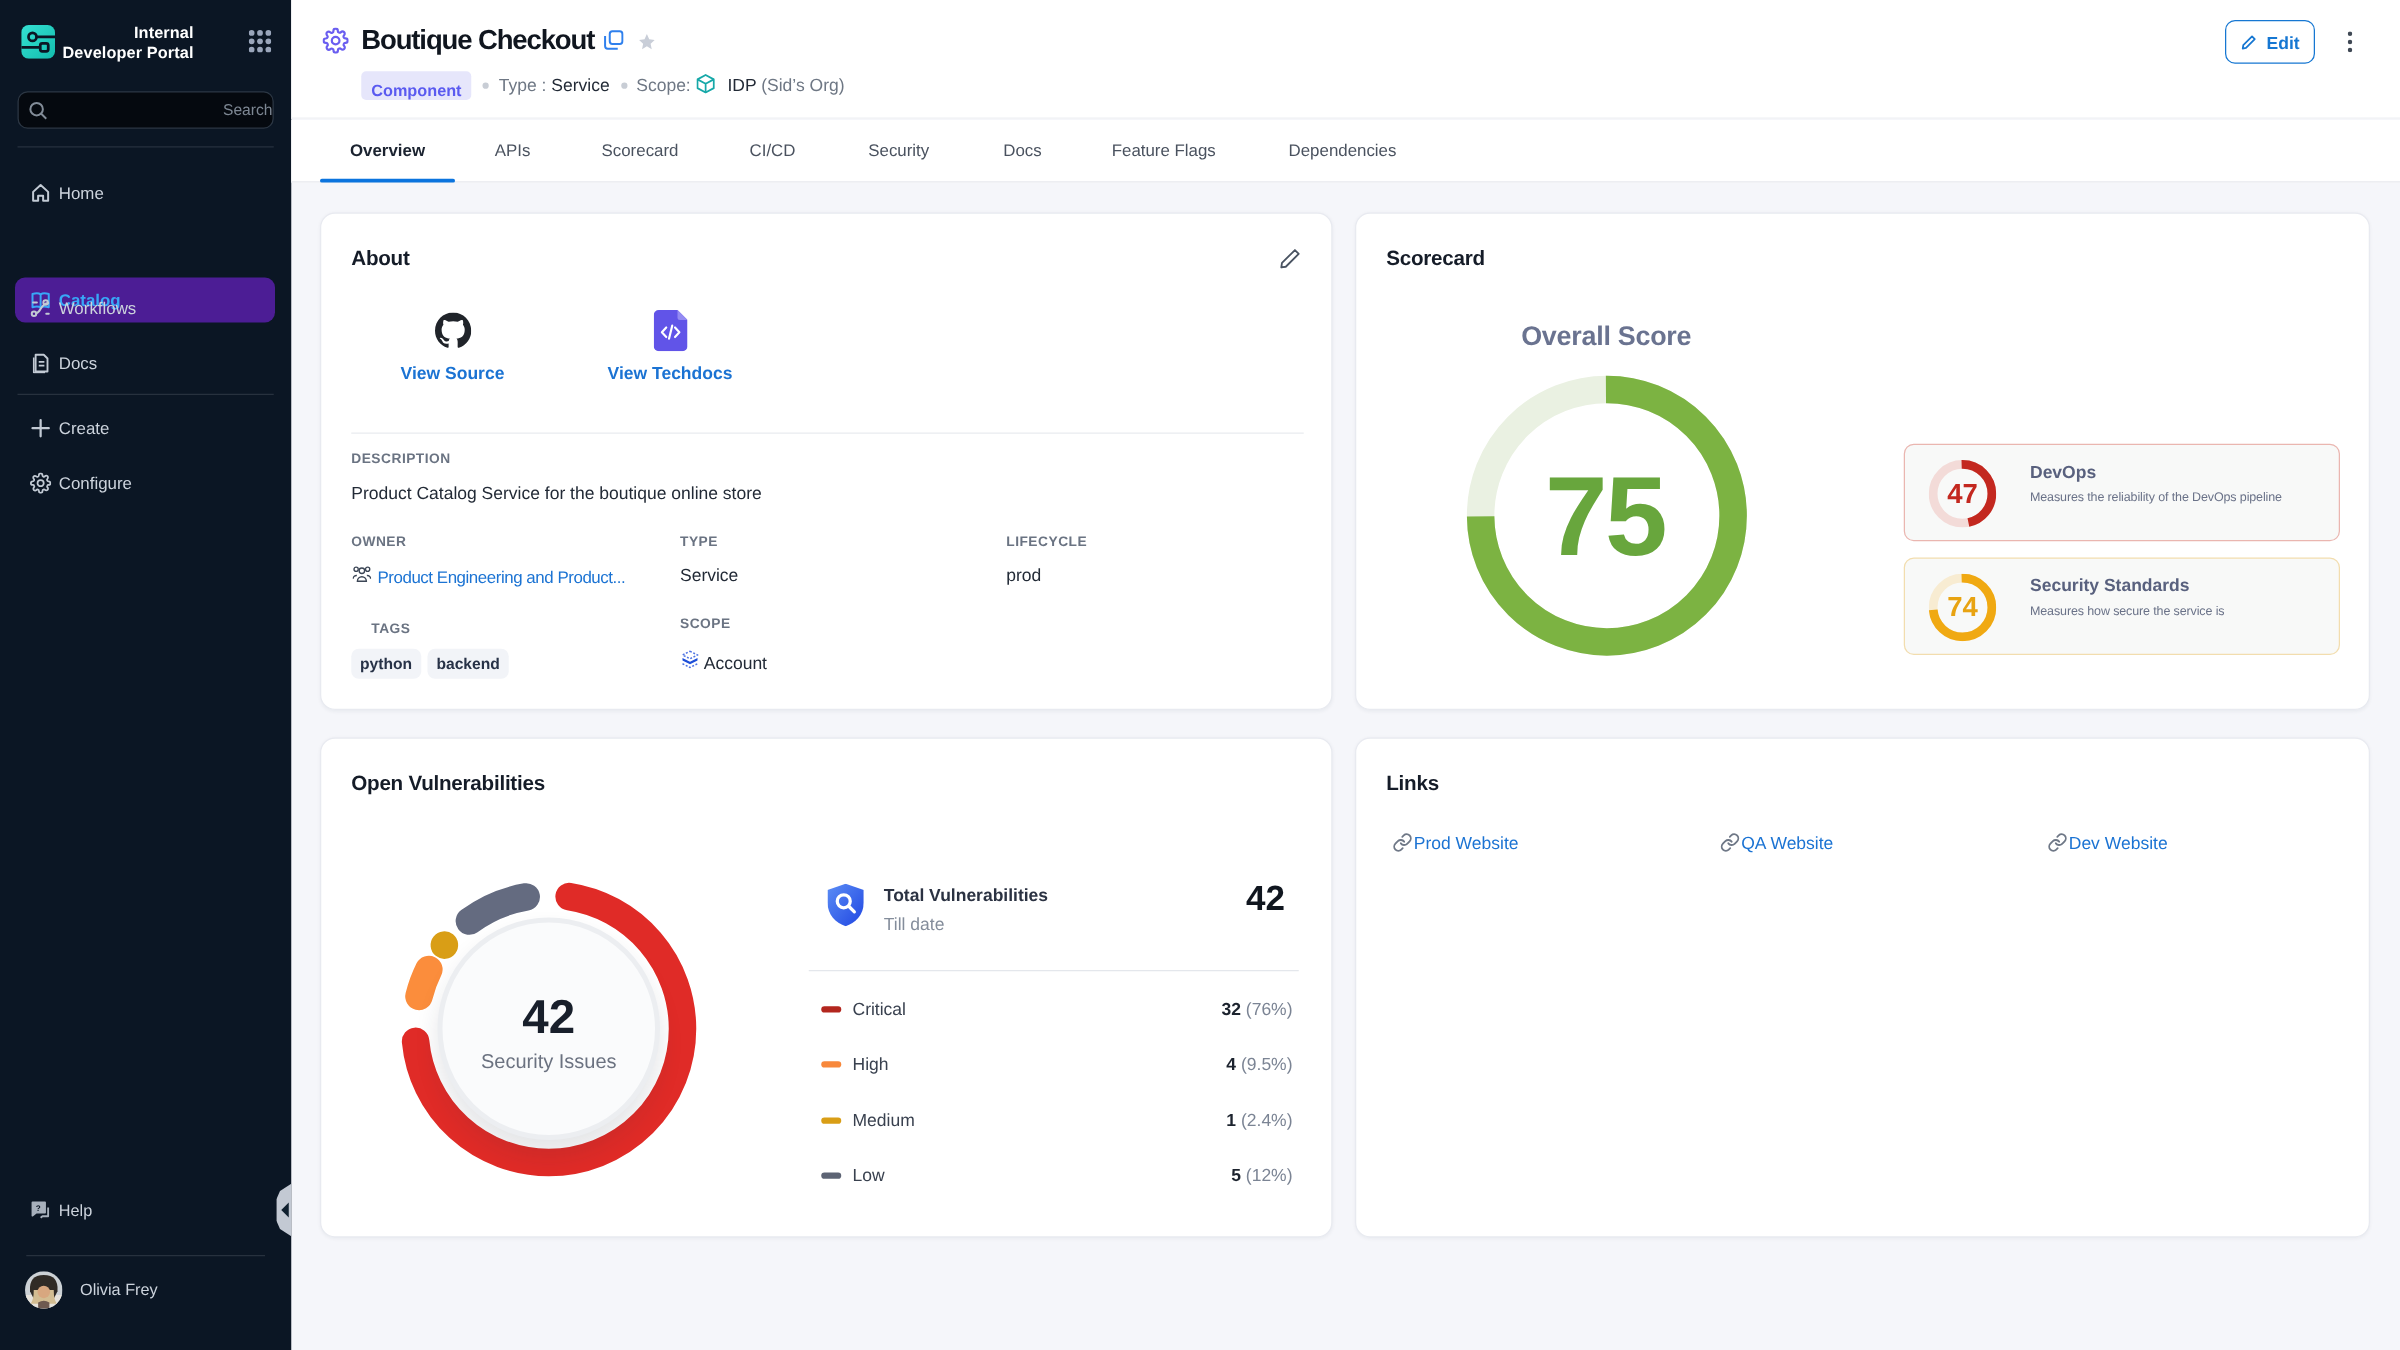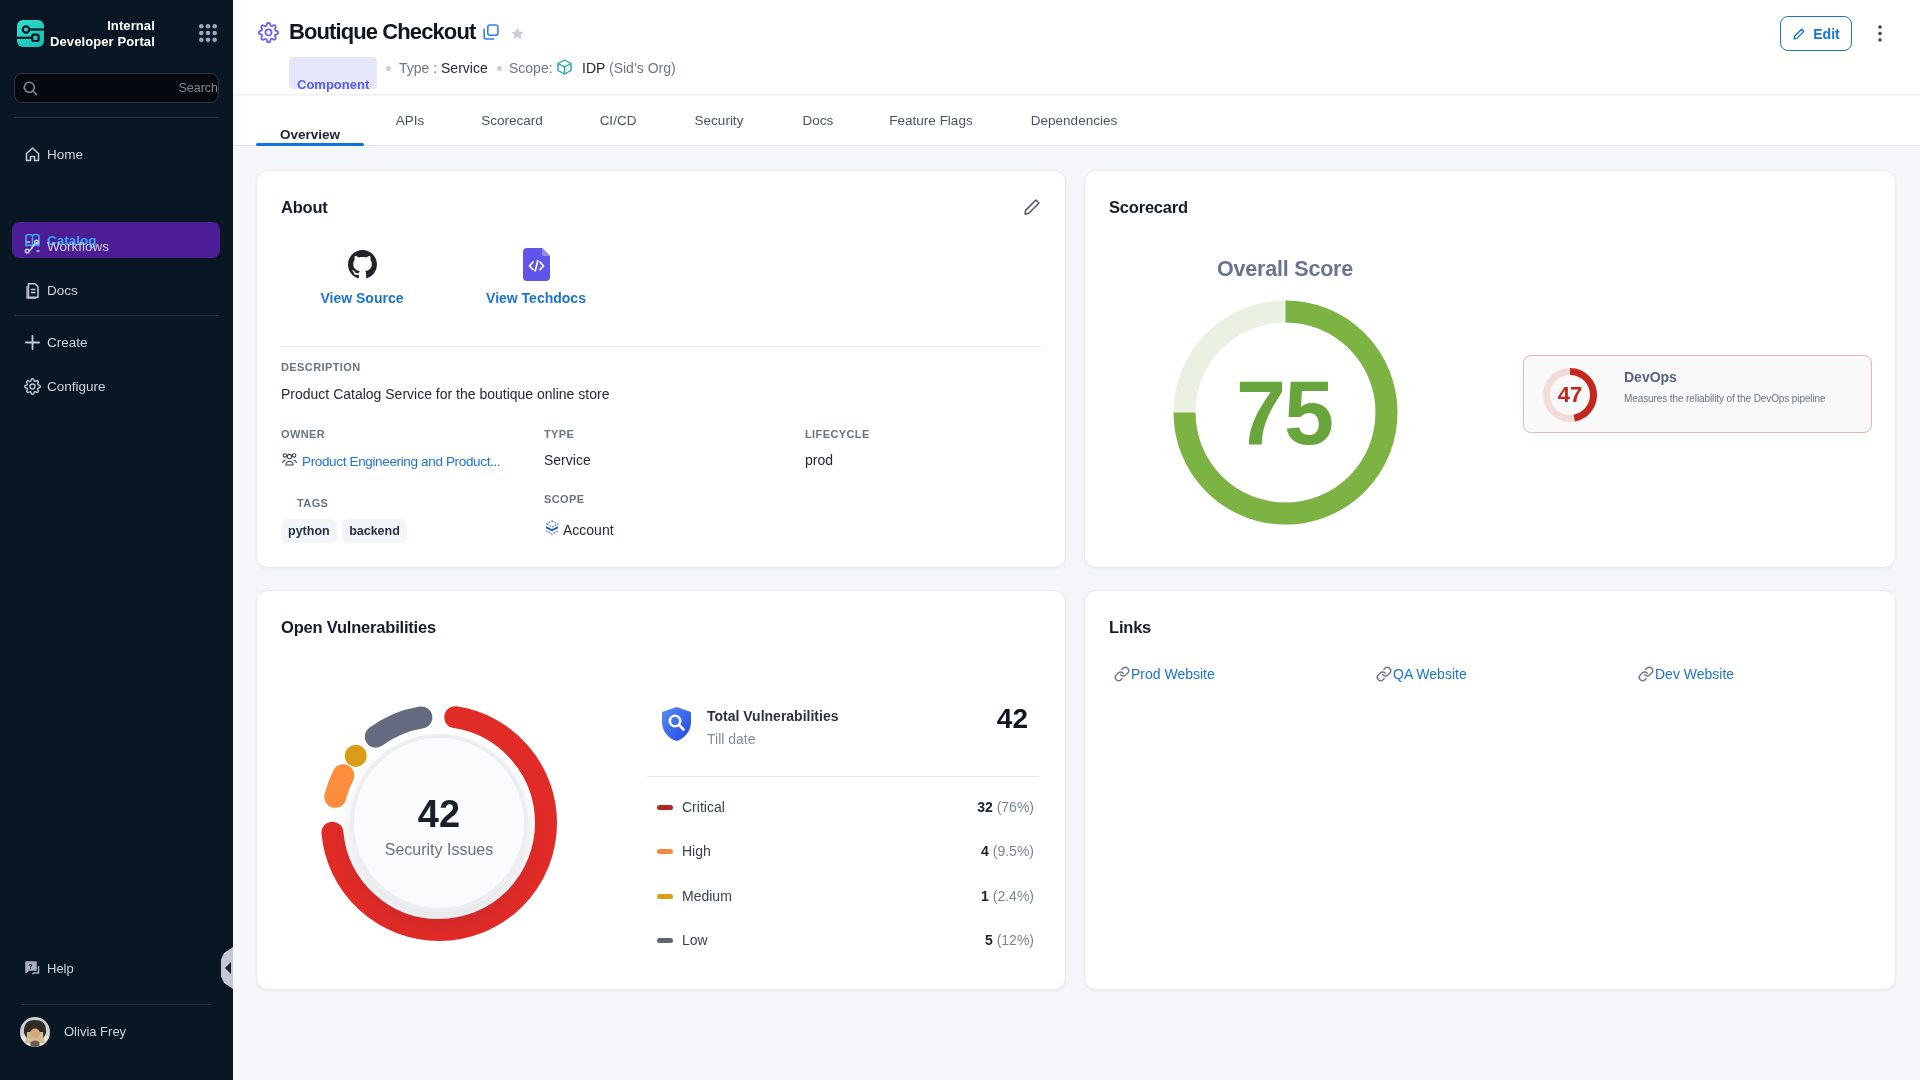--- a/index.html
+++ b/index.html
@@ -13,30 +13,30 @@
   .sb-title { position:absolute; left:50px; top:18px; color:#fff; font-size:13px; font-weight:bold; line-height:15.5px; letter-spacing:.1px; }
   .search { position:absolute; left:14px; top:73px; width:205px; height:30px; background:#05090f; border:1px solid #2c3744; border-radius:8px; color:#7d8793; font-size:12.5px; line-height:28px; padding-left:31px; }
   .sb-div { position:absolute; left:14px; width:205px; height:1px; background:#27313e; }
   .nav-item { position:absolute; left:12px; width:208px; height:36px; display:flex; align-items:center; color:#ccd3dc; font-size:13.5px; }
   .nav-item svg { margin-left:12px; margin-right:6px; }
   .nav-item.active { background:#4c1d95; border-radius:8px; color:#38a7f7; font-weight:bold;margin-top:40px; }
 
   
   .header { position:absolute; left:233px; top:0; width:1687px; height:95px; background:#fff; border-bottom:1px solid #eef0f4; }
   .title { position:absolute; left:56px; top:19px; font-size:22px; font-weight:bold; color:#10161f; letter-spacing:-0.9px; }
-  .badge { position:absolute; left:56px; top:57px; height:23px; background:#e6e6fb; border-radius:4px; color:#5a5af0; font-size:13px; font-weight:bold; line-height:23px; padding:16px 8px; }
+  .badge { position:absolute; left:56px; top:57px; height:23px; background:#e6e6fb; border-radius:4px; color:#5a5af0; font-size:13px; font-weight:bold; line-height:23px; padding:4px 8px; }
   .meta { position:absolute; top:60px; font-size:14px; color:#6e7784; }
   .dot { position:absolute; top:66px; width:5px; height:5px; border-radius:50%; background:#c8cdd5; }
   .editbtn { position:absolute; left:1547px; top:16px; width:72px; height:35px; border:1.5px solid #1677d2; border-radius:8px; color:#1677d2; font-size:14px; font-weight:bold; display:flex; align-items:center; justify-content:center; gap:7px; }
   .kebab { position:absolute; left:1645px; top:25px; }
 
   
   .tabs { position:absolute; left:233px; top:96px; width:1687px; height:50px; background:#fff; border-bottom:1px solid #e7e9ee; }
   .tab { position:absolute; top:0; height:50px; line-height:49px; font-size:13.5px; color:#4a525f; transform:translateX(-50%); white-space:nowrap; }
-  .tab.active { color:#1b2330; font-weight:bold;margin-top:14px; }
+  .tab.active { color:#1b2330; font-weight:bold; }
   .tab-underline { position:absolute; left:23px; top:47px; width:108px; height:3px; background:#0b74de; border-radius:2px; }
 
   
   .card { position:absolute; background:#fff; border:1px solid #e8eaf0; border-radius:12px; box-shadow:0 1px 3px rgba(20,30,50,.05); }
   .card-h { position:absolute; left:24px; top:27px; font-size:16.5px; font-weight:bold; color:#151c28; letter-spacing:-0.2px; }
   #card-about   { left:256px;  top:170px; width:810px; height:398px; }
   #card-score   { left:1084px; top:170px; width:812px; height:398px; }
   #card-vuln    { left:256px;  top:590px; width:810px; height:400px; }
   #card-links   { left:1084px; top:590px; width:812px; height:400px; }
 
@@ -283,20 +283,29 @@
     </svg>
 
     <div class="mini" style="top:184px;border:1.5px solid #eab6b0">
       <svg class="abs" style="left:19px;top:12px" width="54" height="54" viewBox="0 0 54 54">
         <circle cx="27" cy="27" r="23.5" fill="none" stroke="#f3dbd8" stroke-width="7"></circle>
         <circle cx="27" cy="27" r="23.5" fill="none" stroke="#c3281f" stroke-width="7" pathLength="100" stroke-dasharray="47 53" transform="rotate(-90 27 27)"></circle>
       </svg>
       <div class="num" style="color:#c3281f">47</div>
       <div class="t">DevOps</div>
       <div class="s">Measures the reliability of the DevOps pipeline</div>
+    </div>
+    <div class="mini" style="top:275px;border:1.5px solid #f2ddae">
+      <svg class="abs" style="left:19px;top:12px" width="54" height="54" viewBox="0 0 54 54">
+        <circle cx="27" cy="27" r="23.5" fill="none" stroke="#f8ecd2" stroke-width="7"></circle>
+        <circle cx="27" cy="27" r="23.5" fill="none" stroke="#f0a912" stroke-width="7" pathLength="100" stroke-dasharray="74 26" transform="rotate(-90 27 27)"></circle>
+      </svg>
+      <div class="num" style="color:#e8a311">74</div>
+      <div class="t">Security Standards</div>
+      <div class="s">Measures how secure the service is</div>
     </div>
   </div>
 
   <div class="card" id="card-vuln">
     <div class="card-h">Open Vulnerabilities</div>
     <svg class="abs" style="left:62px;top:112px" width="240" height="240" viewBox="0 0 240 240">
       <g transform="rotate(-90 120 120)" fill="none" stroke-linecap="round" stroke-width="22">
         <circle cx="120" cy="120" r="107" pathLength="100" stroke="#e02b27" stroke-dasharray="71.1 28.9" stroke-dashoffset="-2.44"></circle>
         <circle cx="120" cy="120" r="107" pathLength="100" stroke="#fb8d3c" stroke-dasharray="3.42 96.58" stroke-dashoffset="-78.94"></circle>
         <circle cx="120" cy="120" r="107" pathLength="100" stroke="#d99e16" stroke-dasharray="0.01 99.99" stroke-dashoffset="-85.8"></circle>

